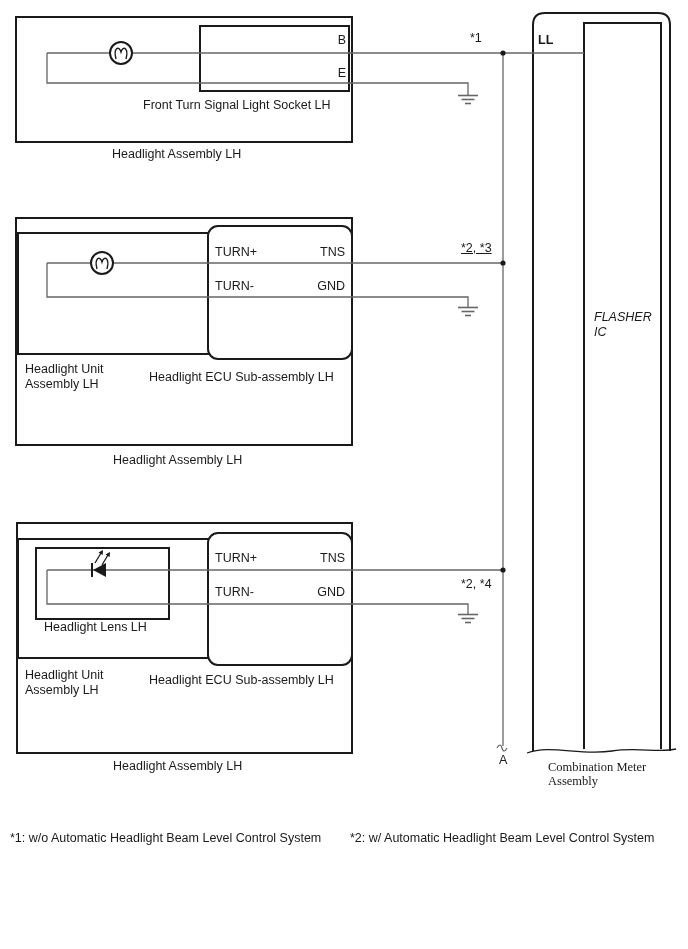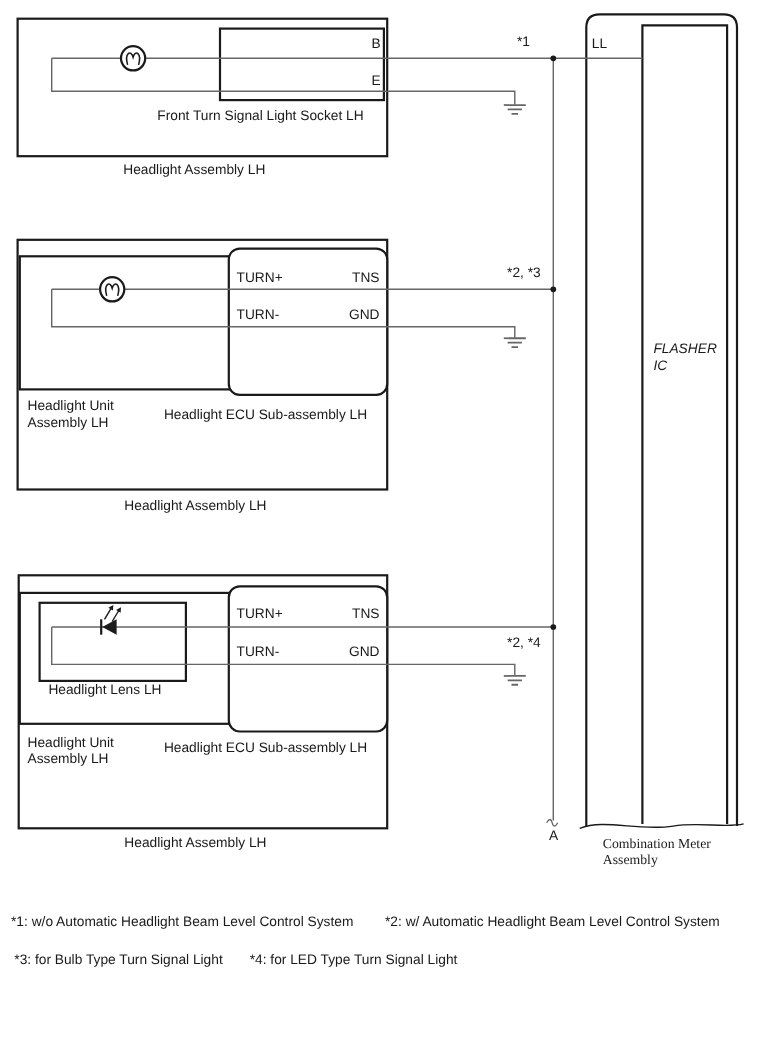--- a/index.html
+++ b/index.html
@@ -90,50 +90,48 @@
   <div class="txt" style="right:342px;top:33px;">B</div>
   <div class="txt" style="right:342px;top:66px;">E</div>
   <div class="txt" style="left:143px;top:98px;">Front Turn Signal Light Socket LH</div>
   <div class="txt" style="left:112px;top:147px;">Headlight Assembly LH</div>
   <div class="txt" style="left:470px;top:31px;">*1</div>
 
   <div class="txt" style="left:215px;top:245px;">TURN+</div>
   <div class="txt" style="right:343px;top:245px;">TNS</div>
   <div class="txt" style="left:215px;top:279px;">TURN-</div>
   <div class="txt" style="right:343px;top:279px;">GND</div>
-  <div class="txt" style="left:461px;top:241px;">*2, *3</div>
+  <div class="txt" style="left:461px;top:241px;text-decoration:underline;">*2, *3</div>
   <div class="txt two-line" style="left:25px;top:362px;">
     <div>Headlight Unit</div>
     <div>Assembly LH</div>
   </div>
   <div class="txt" style="left:149px;top:370px;">Headlight ECU Sub-assembly LH</div>
   <div class="txt" style="left:113px;top:453px;">Headlight Assembly LH</div>
 
   <div class="txt" style="left:215px;top:551px;">TURN+</div>
   <div class="txt" style="right:343px;top:551px;">TNS</div>
   <div class="txt" style="left:215px;top:585px;">TURN-</div>
   <div class="txt" style="right:343px;top:585px;">GND</div>
   <div class="txt" style="left:461px;top:548px;margin-top:29px;">*2, *4</div>
   <div class="txt" style="left:44px;top:620px;">Headlight Lens LH</div>
   <div class="txt two-line" style="left:25px;top:668px;">
     <div>Headlight Unit</div>
     <div>Assembly LH</div>
   </div>
   <div class="txt" style="left:149px;top:673px;">Headlight ECU Sub-assembly LH</div>
   <div class="txt" style="left:113px;top:759px;">Headlight Assembly LH</div>
 
-  <div class="txt" style="left:538px;top:33px;">LL</div>
+  <div class="txt" style="left:538px;top:33px;font-weight:bold;">LL</div>
   <div class="txt two-line" style="left:594px;top:310px;font-style:italic;">
     <div>FLASHER</div>
     <div>IC</div>
   </div>
   <div class="txt" style="left:499px;top:753px;">A</div>
   <div class="txt meter-label" style="left:548px;top:760px;font-family:Liberation Serif, serif;">
     <div>Combination Meter</div>
     <div>Assembly</div>
   </div>
 
   <div class="txt" style="left:10px;top:831px;">*1: w/o Automatic Headlight Beam Level Control System</div>
   <div class="txt" style="left:350px;top:831px;">*2: w/ Automatic Headlight Beam Level Control System</div>
-  <div class="txt" style="left:13px;top:865px;">*3: for Bulb Type Turn Signal Light</div>
-  <div class="txt" style="left:227px;top:865px;">*4: for LED Type Turn Signal Light</div>
 
 </div>
 
 </body></html>

